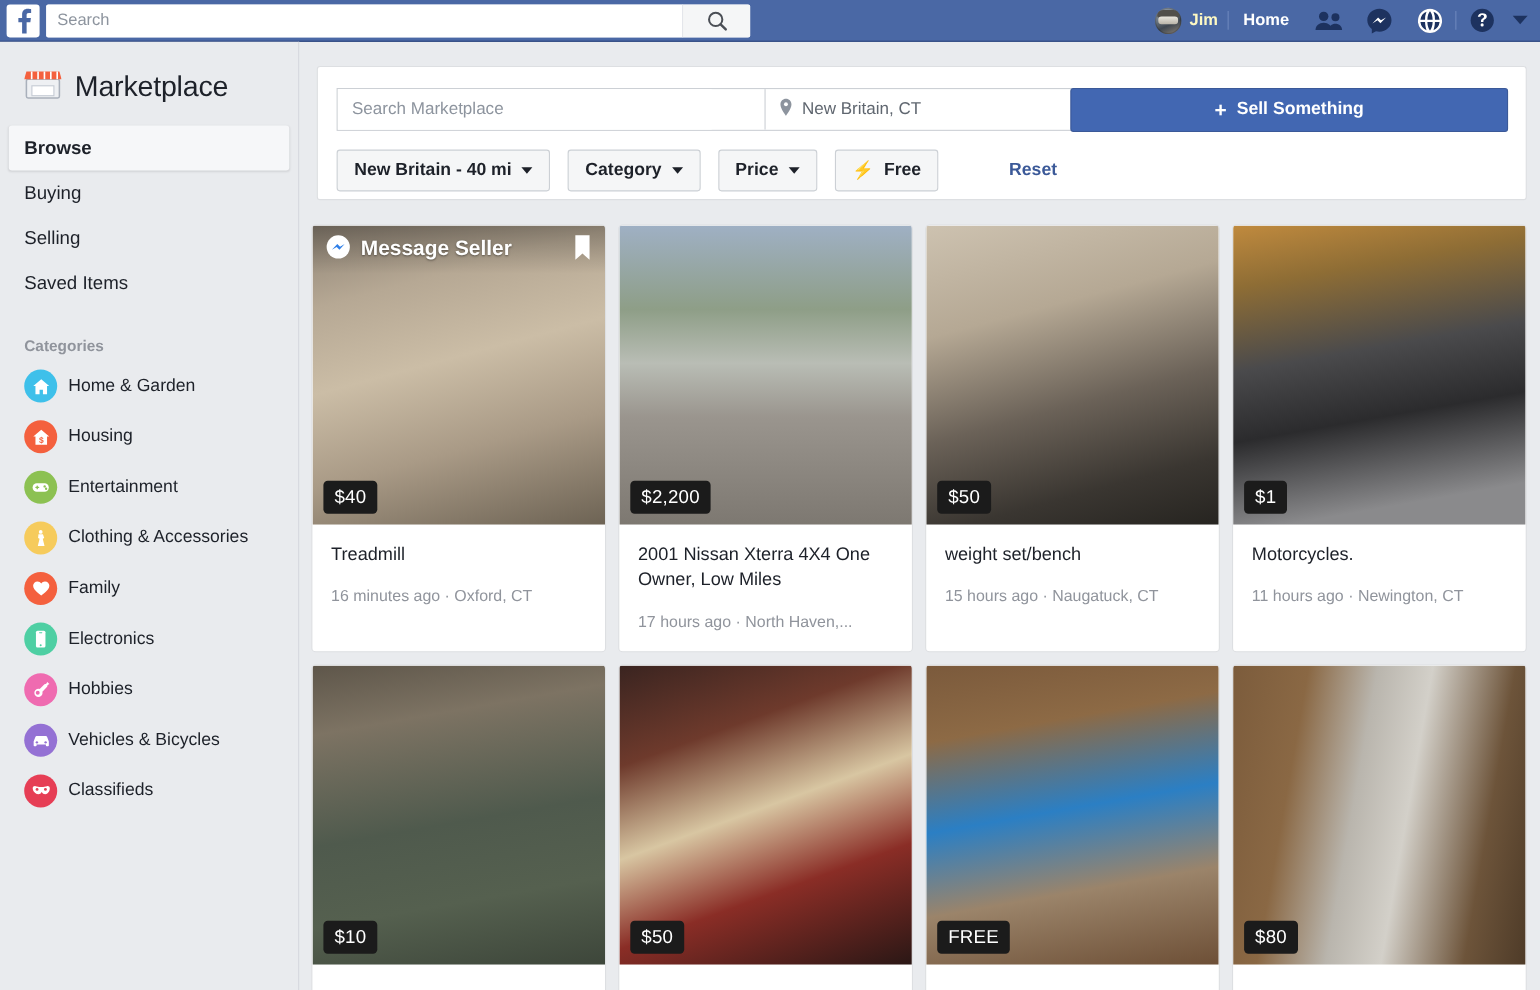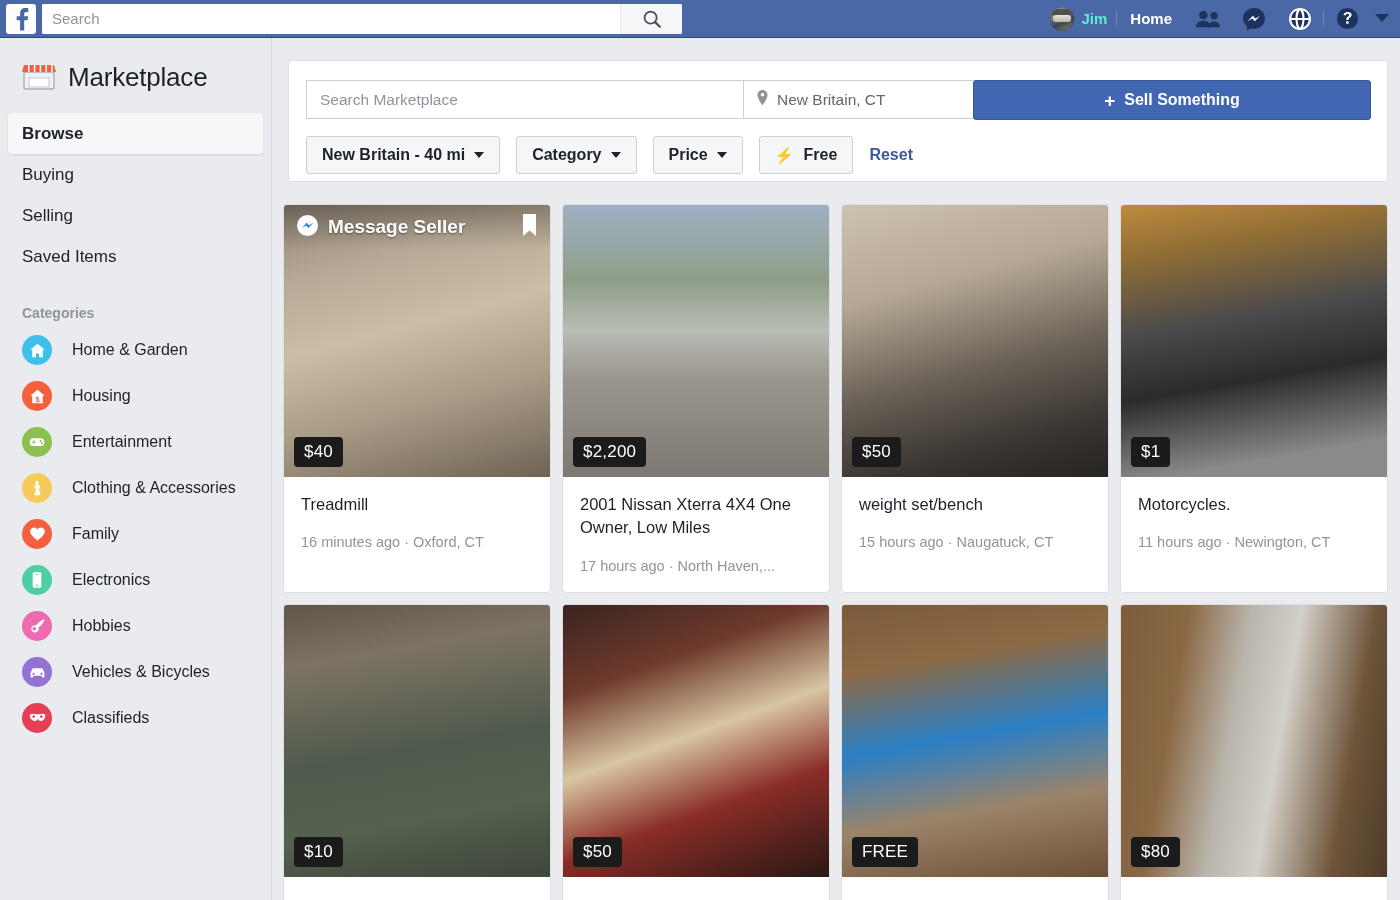--- a/index.html
+++ b/index.html
@@ -66,21 +66,21 @@
   }
   .nav-avatar::after {
     content:""; position:absolute; left:3px; top:8px; width:18px; height:7px;
     background: linear-gradient(180deg,#e9e6df,#b9b4a8); border-radius: 3px;
   }
   .nav-avatar::before {
     content:""; position:absolute; left:2px; top:2px; width:20px; height:7px;
     background: #514f4b; border-radius: 6px 6px 2px 2px;
   }
   .nav-text {
-    color: #5eead4; font-size: 15px; font-weight: bold; white-space: nowrap;
+    color: #fef9c3; font-size: 15px; font-weight: bold; white-space: nowrap;
   }
   .nav-sep { width: 1px; height: 17px; background: #6d87bd; }
   .nav-link {
     color: #fff; font-size: 15px; font-weight: bold;
     padding: 0 13px; height: 30px; line-height: 30px;
     cursor: pointer; white-space: nowrap;
   }
   .nav-icon-btn {
     width: 46px; height: 30px;
     display: flex; align-items: center; justify-content: center;
@@ -116,21 +116,21 @@
   .nav-item.active {
     background: #f6f7f9; font-weight: bold;
     box-shadow: 0 1px 2px rgba(0,0,0,.10);
   }
   .cat-head {
     margin: 28px 0 6px 22px;
     font-size: 14px; color: #90949c; font-weight: bold;
   }
   .cat-list { margin: 0 8px; }
   .cat-item {
-    display: flex; align-items: center; gap: 20px;
+    display: flex; align-items: center; gap: 10px;
     padding: 8px 14px; cursor: pointer; border-radius: 3px;
   }
   .cat-bubble {
     width: 30px; height: 30px; border-radius: 50%;
     display: flex; align-items: center; justify-content: center;
     flex: 0 0 auto;
   }
   .cat-bubble svg { display: block; }
   .cat-label { font-size: 16px; color: #1d2129; line-height: 1.32; }
 
@@ -138,21 +138,21 @@
   #main { position: absolute; top: 38px; left: 272px; width: 1128px; height: 862px; }
 
   .search-panel {
     position: absolute; left: 16px; top: 22px;
     width: 1100px; height: 122px;
     background: #fff; border: 1px solid #dddfe2; border-radius: 3px;
   }
   .sp-row1 { display: flex; align-items: flex-start; padding: 19px 0 0 17px; }
   .mp-search-group {
     display: flex; width: 728px; height: 39px;
-    border: 1px solid #ccd0d5; border-radius: 0; overflow: hidden; background: #fff;
+    border: 1px solid #ccd0d5; border-radius: 0; overflow: hidden; background: #fff; gap: 48px;
   }
   .mp-search-input {
     flex: 1 1 auto; border: 0; outline: none; padding: 0 13px;
     font-size: 15.5px; color: #1d2129; font-family: "Liberation Sans", sans-serif;
   }
   .mp-search-input::placeholder { color: #8d949e; }
   .mp-loc {
     display: flex; align-items: center; gap: 8px;
     width: 232px; border-left: 1px solid #ccd0d5; padding-left: 12px;
   }
@@ -184,21 +184,21 @@
     display: flex; align-items: center; gap: 9px;
     font-size: 16px; font-weight: bold; color: #1d2129; cursor: pointer;
     white-space: nowrap;
   }
   .caret-dn {
     width: 0; height: 0; border-left: 5px solid transparent;
     border-right: 5px solid transparent; border-top: 6px solid #1d2129;
   }
   .bolt { font-size: 16px; font-weight: bold; }
   .reset-link {
-    font-size: 16px; font-weight: bold; color: #3b5998; cursor: pointer;
+    font-size: 16px; font-weight: bold; color: #3b5998; cursor: pointer; margin-left: 48px;
   }
 
   
   .grid {
     position: absolute; left: 11px; top: 166px;
     width: 1110px;
     display: flex; flex-wrap: wrap; gap: 11px;
   }
   .card {
     width: 268px; background: #fff;

